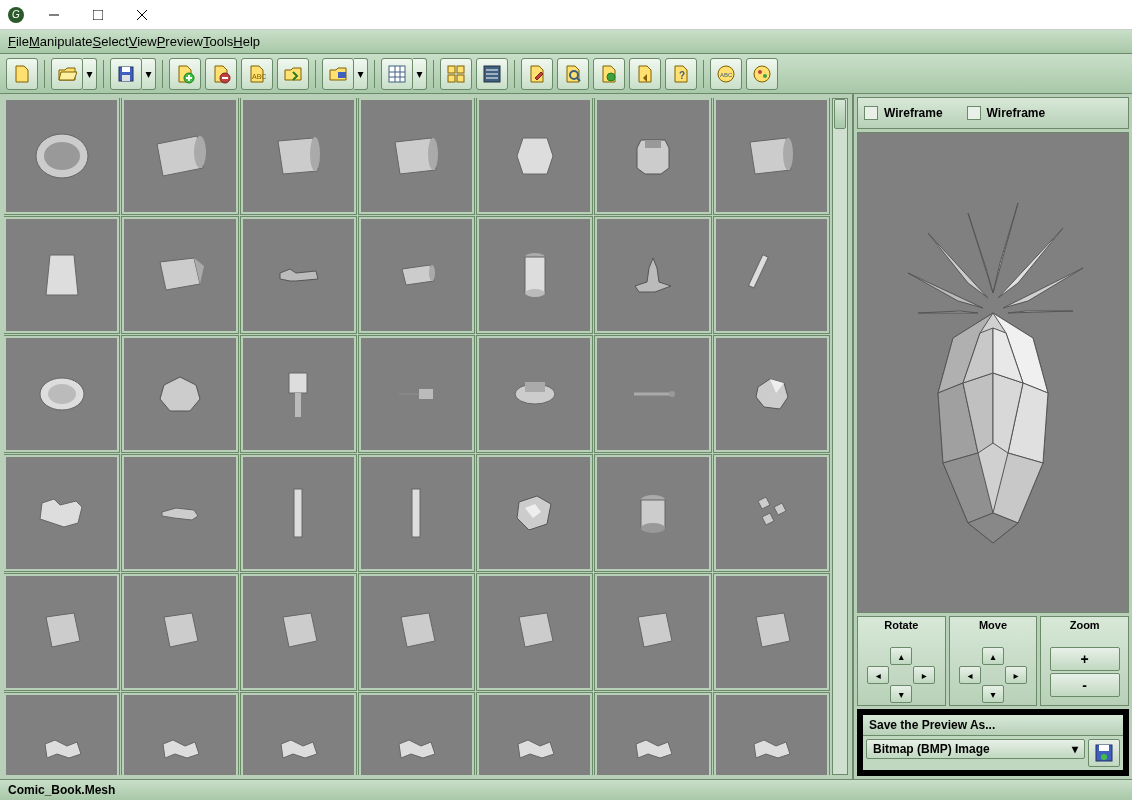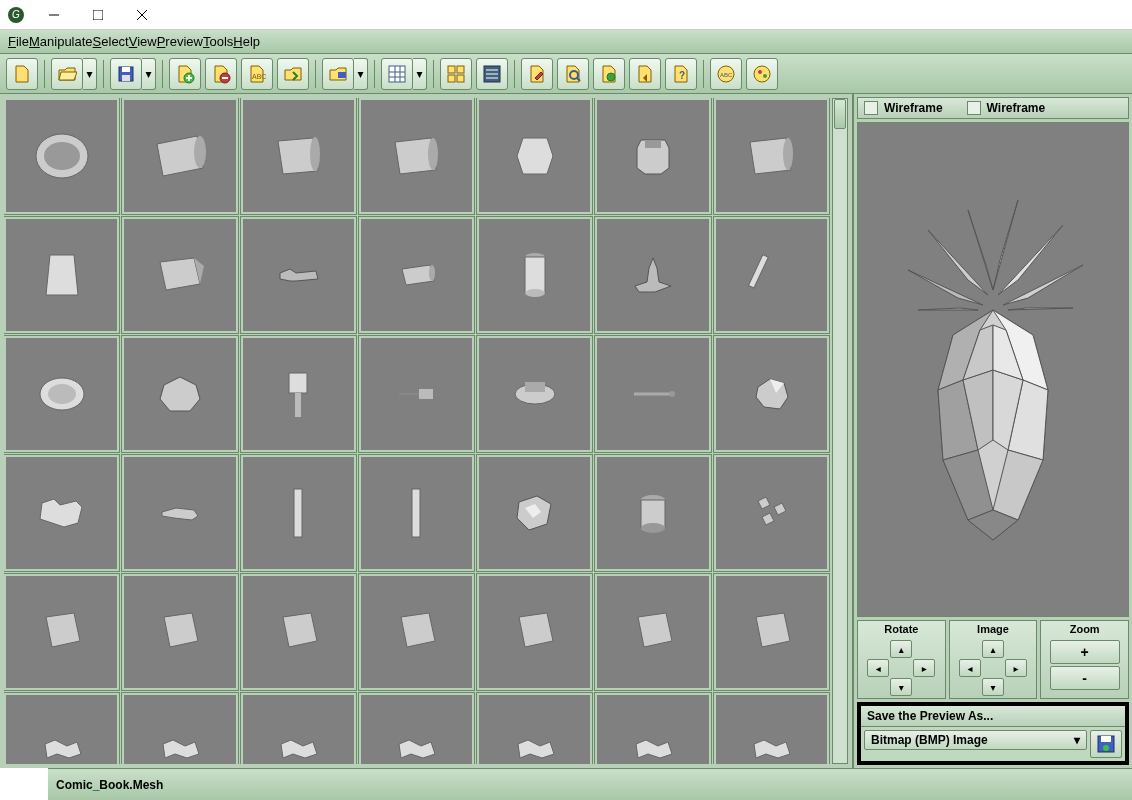--- a/index.html
+++ b/index.html
@@ -99,21 +99,21 @@
   border: 1px solid #6a8a6a; border-radius: 2px;
 }
 .preview-panel {
   width: 280px;
   background: #b8d0b8;
   border-left: 2px solid #6a8a6a;
   padding: 3px;
   display: flex; flex-direction: column; gap: 3px;
 }
 .preview-options {
-  height: 22px;
+  height: 32px;
   background: linear-gradient(#d8e8d8, #b8d0b8);
   border: 1px solid #6a8a6a;
   display: flex; align-items: center; padding: 0 6px; gap: 24px;
 }
 .checkbox-label { display: flex; align-items: center; gap: 6px; font-size: 12px; font-weight: bold; }
 .checkbox {
   width: 14px; height: 14px;
   background: #e8f0e8; border: 1px solid #6a8a6a;
 }
 .preview-3d {
@@ -126,38 +126,38 @@
 .controls-row {
   display: flex; gap: 3px;
 }
 .ctrl-group {
   flex: 1;
   background: linear-gradient(#d8e8d8, #b8d0b8);
   border: 1px solid #6a8a6a;
   padding: 2px;
   display: flex; flex-direction: column; align-items: center;
 }
-.ctrl-label { font-size: 11px; font-weight: bold; margin-bottom: 5px; }
+.ctrl-label { font-size: 11px; font-weight: bold; margin-bottom: 16px; }
 .dpad { display: grid; grid-template-columns: 22px 22px 22px; grid-template-rows: 18px 18px 18px; gap: 1px; }
 .dpad-btn {
   background: linear-gradient(#e8f0e8, #c0d8c0);
   border: 1px solid #6a8a6a; border-radius: 2px;
   display: flex; align-items: center; justify-content: center;
   cursor: pointer; font-size: 10px;
 }
 .zoom-btns { display: flex; flex-direction: column; gap: 2px; width: 70px; }
 .zoom-btn {
   height: 24px;
   background: linear-gradient(#e8f0e8, #c0d8c0);
   border: 1px solid #6a8a6a; border-radius: 2px;
   display: flex; align-items: center; justify-content: center;
   cursor: pointer; font-size: 14px; font-weight: bold;
 }
 .save-section {
-  border: 4px solid #000000;
+  border: 6px solid #000000;
 }
 .save-header {
   background: linear-gradient(#d8e8d8, #b8d0b8);
   padding: 3px 6px; font-weight: bold; font-size: 12px;
   border-bottom: 1px solid #6a8a6a;
 }
 .save-row {
   display: flex; padding: 3px; gap: 3px;
   background: #c0d8c0;
 }
@@ -169,25 +169,25 @@
   justify-content: space-between; font-weight: bold; font-size: 12px;
 }
 .save-btn {
   width: 32px; height: 28px;
   background: linear-gradient(#e8f0e8, #c0d8c0);
   border: 1px solid #6a8a6a; border-radius: 2px;
   display: flex; align-items: center; justify-content: center;
   cursor: pointer;
 }
 .statusbar {
-  height: 32px;
+  height: 21px;
   background: linear-gradient(#c9dfc9, #a8c8a8);
   border-top: 1px solid #6a8a6a;
   display: flex; align-items: center; padding: 10px 8px;
-  font-size: 12px; font-weight: bold; margin-left: 48px;
+  font-size: 12px; font-weight: bold;
 }
 </style>
 </head>
 <body>
 
 <div class="titlebar">
   <span class="app-icon">G</span>
   <div class="win-controls">
     <div class="win-btn">
       <svg width="10" height="10">
@@ -649,21 +649,21 @@
             <div></div>
           <div class="dpad-btn">◂</div>
             <div></div>
             <div class="dpad-btn">▸</div>
           <div></div>
             <div class="dpad-btn">▾</div>
             <div></div>
         </div>
       </div>
       <div class="ctrl-group">
-        <span class="ctrl-label">Image</span>
+        <span class="ctrl-label">Move</span>
         <div class="dpad">
           <div></div>
             <div class="dpad-btn">▴</div>
             <div></div>
           <div class="dpad-btn">◂</div>
             <div></div>
             <div class="dpad-btn">▸</div>
           <div></div>
             <div class="dpad-btn">▾</div>
             <div></div>

